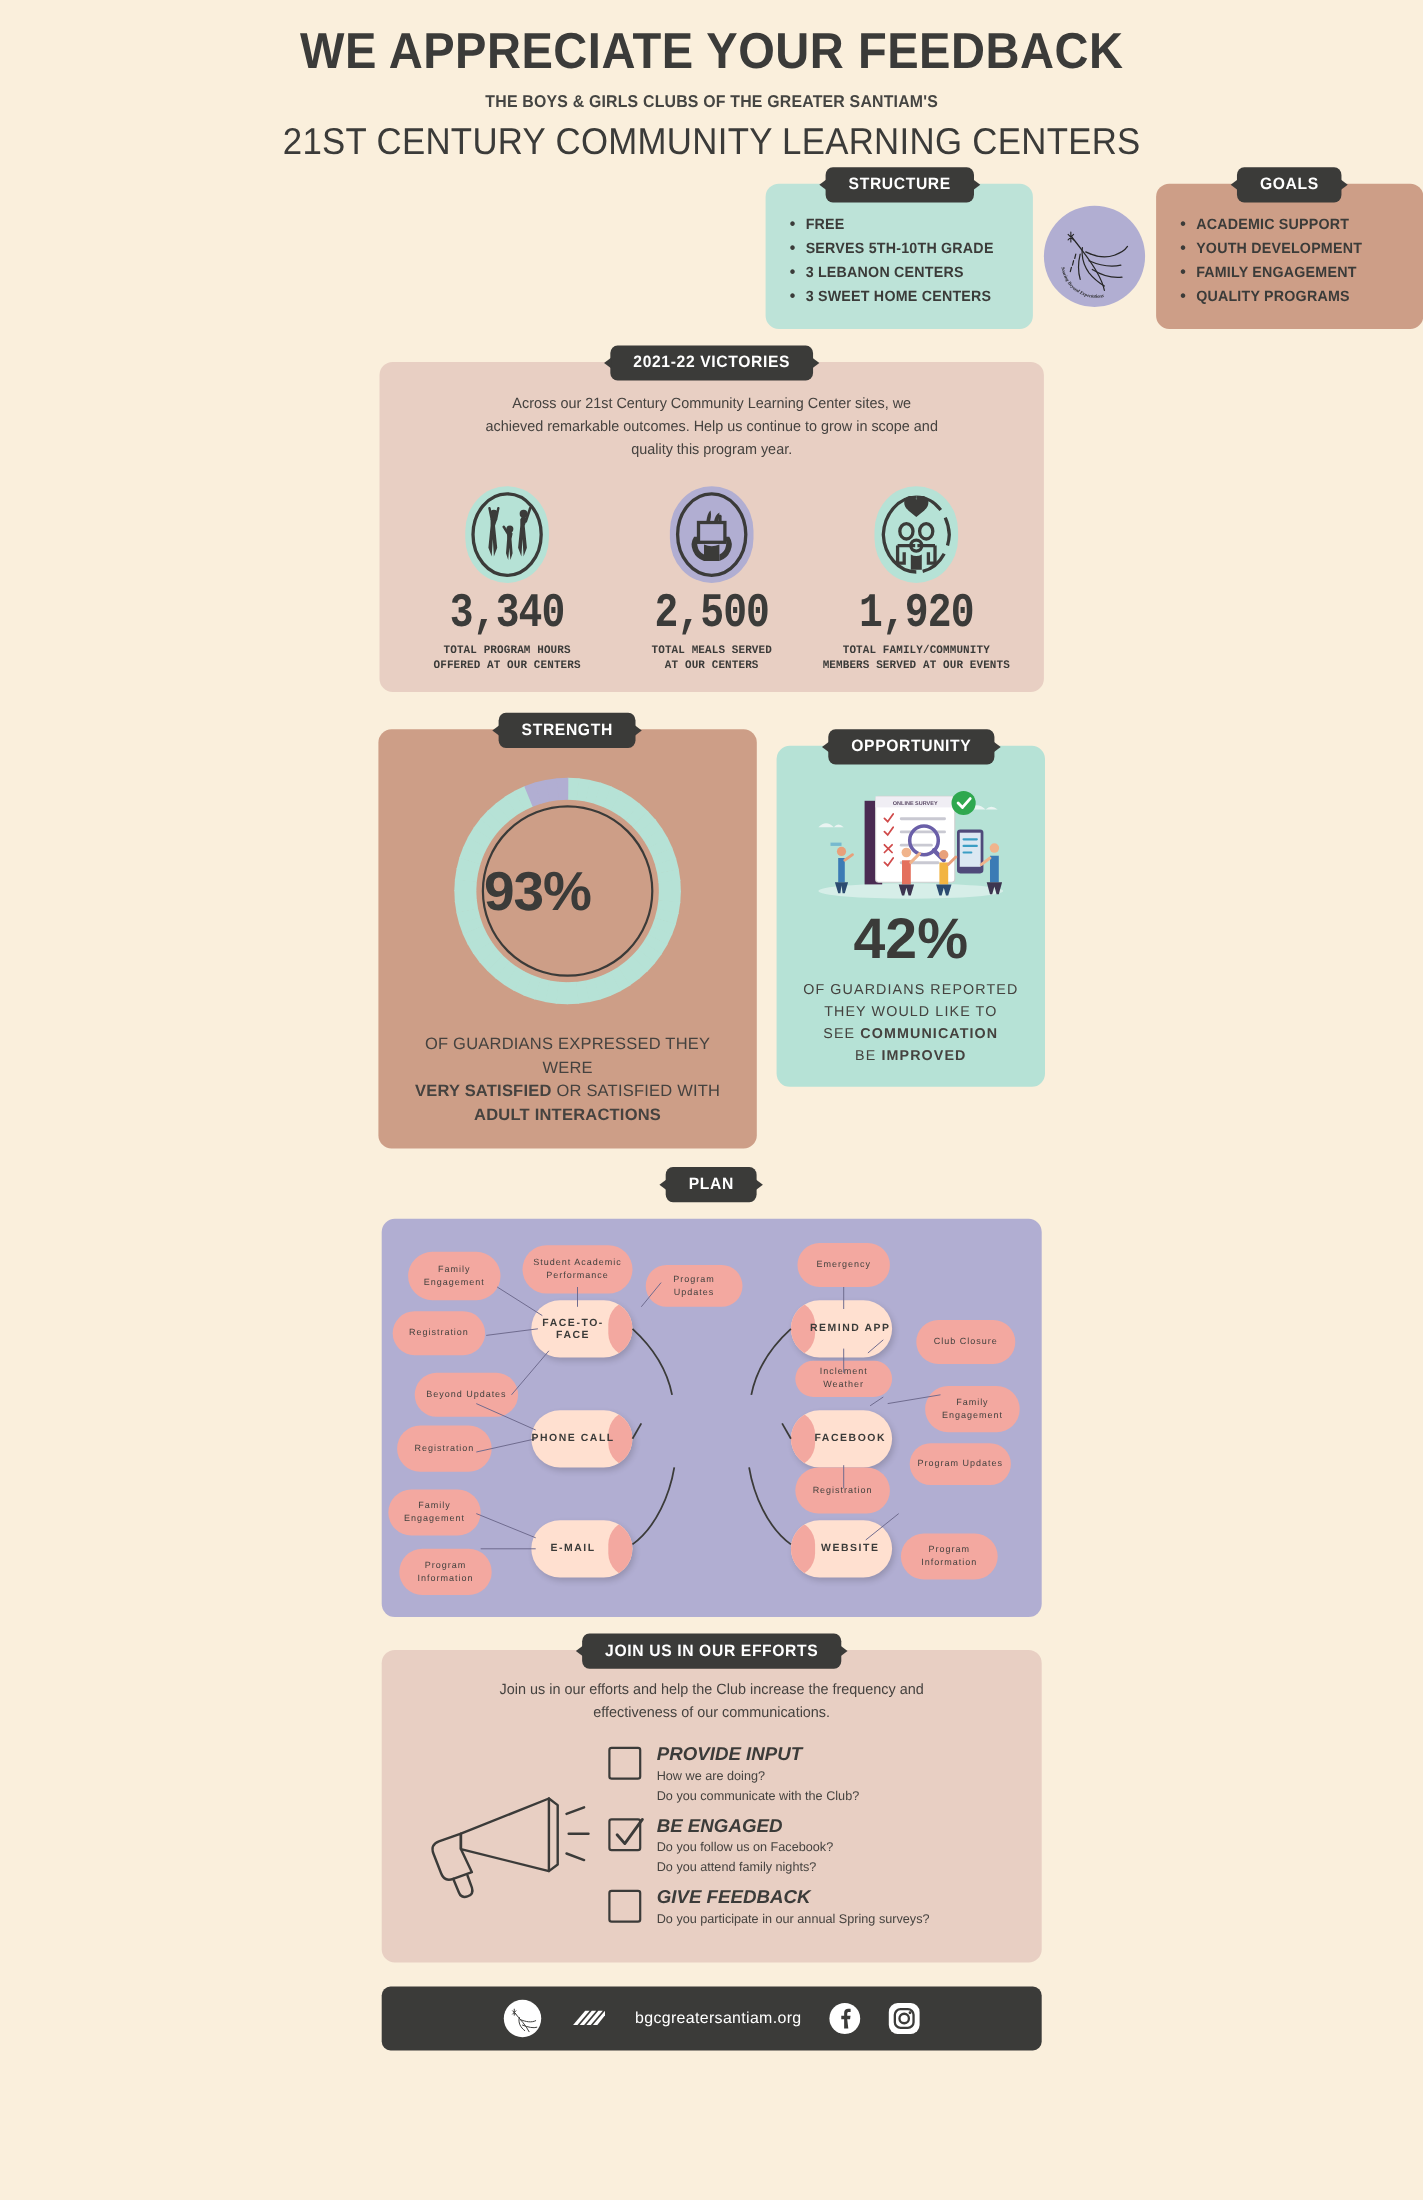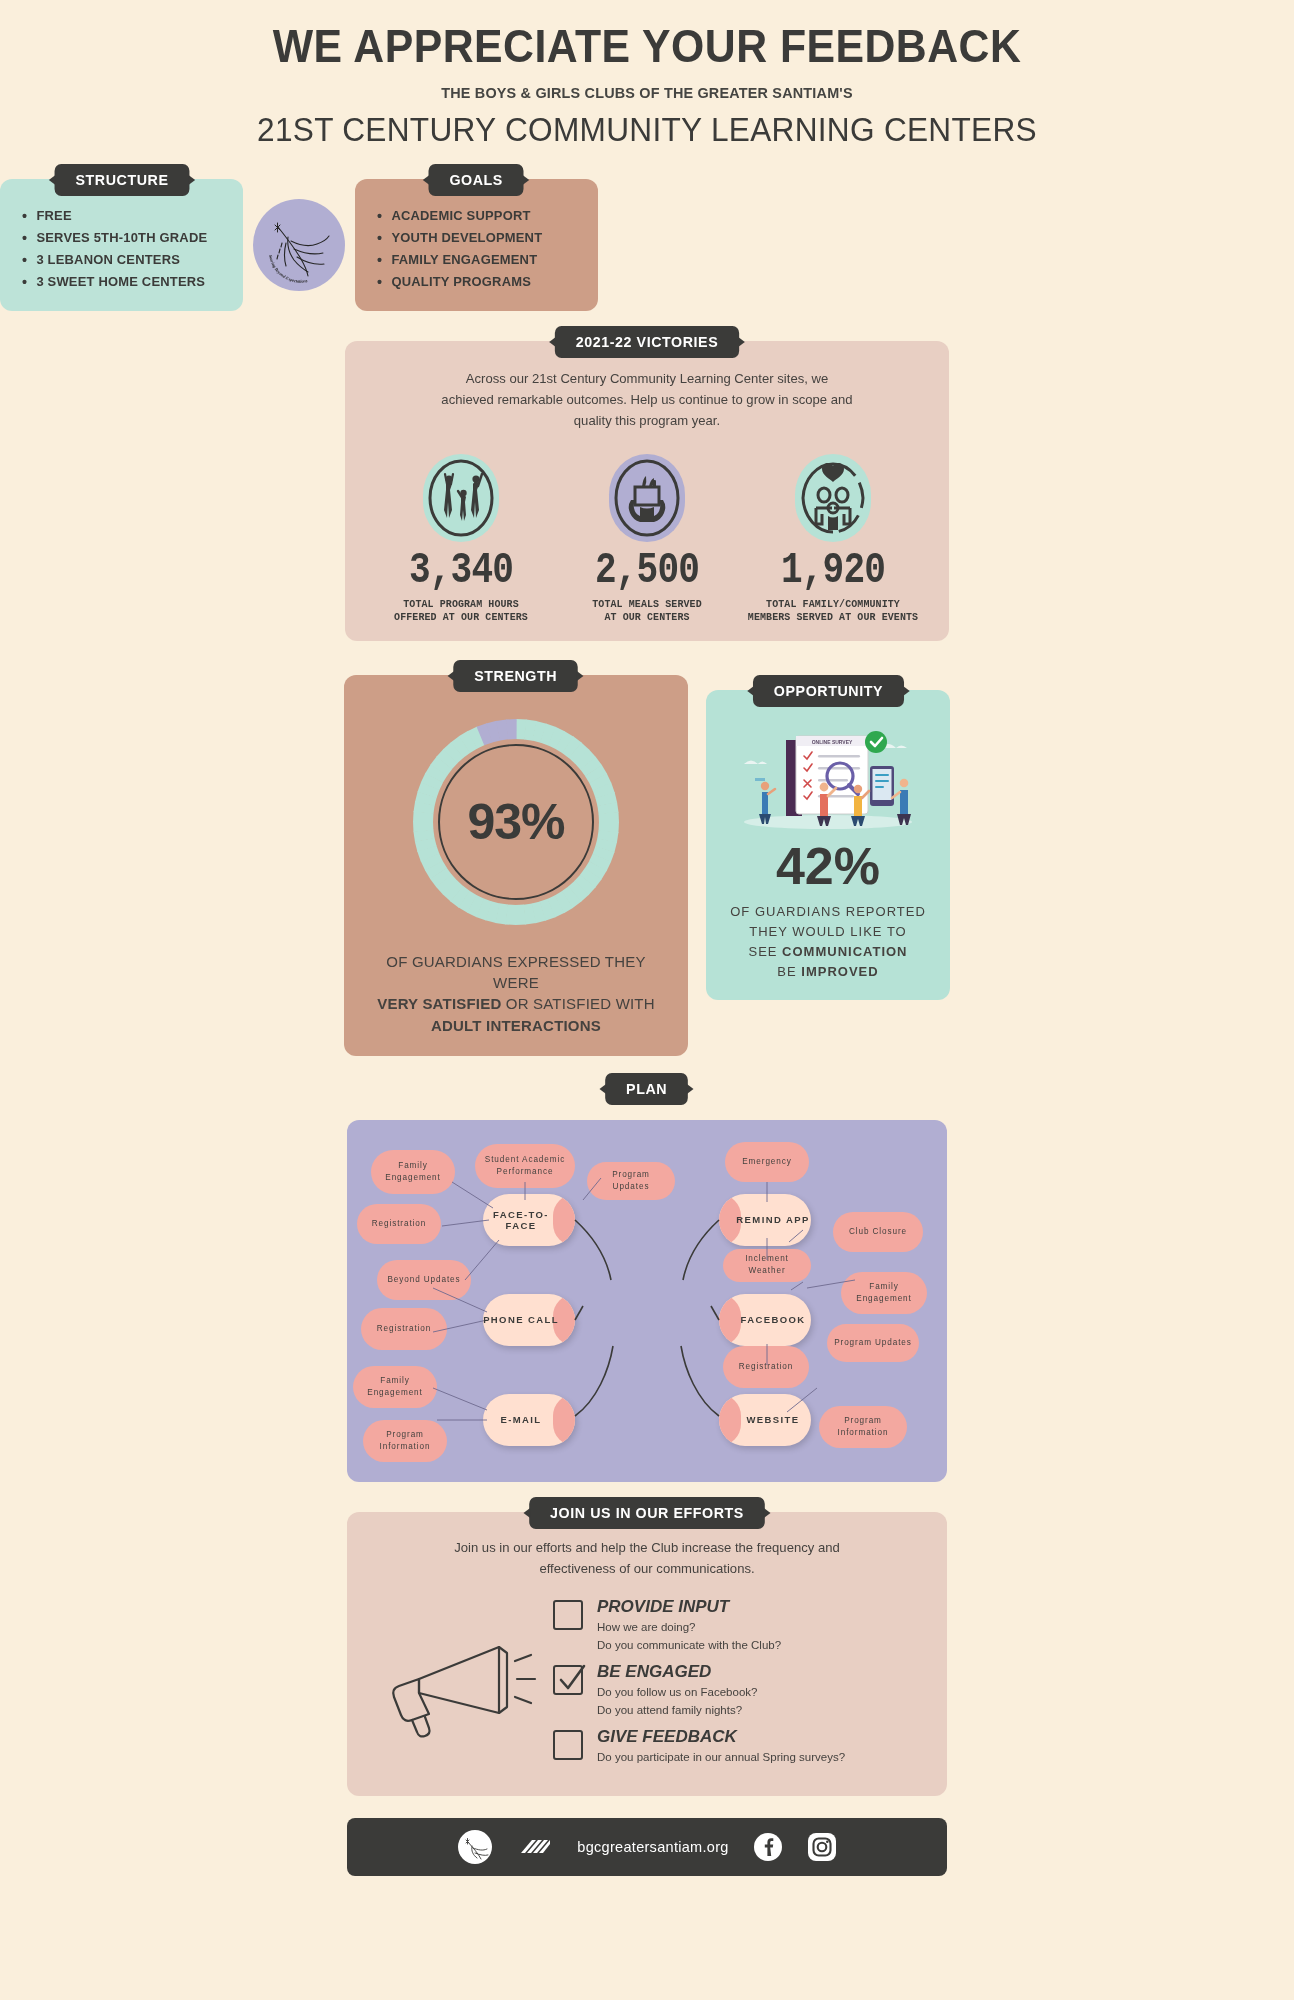--- a/index.html
+++ b/index.html
@@ -44,22 +44,22 @@
   .ribbon::before, .ribbon::after {
     content:""; position:absolute; top: 50%; margin-top: -5px;
     width: 0; height: 0; border-top: 5px solid transparent;
     border-bottom: 5px solid transparent;
   }
   .ribbon::before { left: -6px; border-right: 7px solid #3b3b39; }
   .ribbon::after  { right: -6px; border-left: 7px solid #3b3b39; }
 
   
   .sg-row {
-    display: flex; justify-content: flex-start; align-items: flex-start;
-    gap: 0; margin-top: 30px; position: relative;
+    display: flex; justify-content: flex-end; align-items: flex-start;
+    gap: 0; margin-top: 18px; position: relative;
   }
   .card { border-radius: 12px; position: relative; }
   .card-structure {
     width: 243px; background: #bde3d8; padding: 26px 16px 18px 22px;
     min-height: 118px; margin-left: 0;
   }
   .card-goals {
     width: 243px; background: #cd9e87; padding: 26px 16px 18px 22px;
     min-height: 118px;
   }
@@ -109,21 +109,21 @@
     padding: 34px 18px 20px; text-align: center; position: relative;
   }
   .opportunity {
     width: 244px; background: #b6e2d6; border-radius: 12px;
     padding: 22px 14px 18px; text-align: center; position: relative;
   }
   .donut-wrap { width: 210px; height: 210px; margin: 8px auto 0; position: relative; }
   .donut-inner {
     position: absolute; left: 27px; top: 27px; width: 156px; height: 156px;
     border: 2.5px solid #3b3b39; border-radius: 50%;
-    display: flex; align-items: center; justify-content: center;
+    display: flex; align-items: center; 
   }
   .donut-pct { font-size: 50px; font-weight: 700; color: #3b3b39; letter-spacing: -1px; }
   .strength-cap {
     font-size: 15px; line-height: 1.42; color: #45423f; margin-top: 24px;
     letter-spacing: .2px;
   }
   .strength-cap b { font-weight: 700; }
 
   .opp-illus { width: 200px; height: 116px; margin: 6px auto 0; position: relative; }
   .opp-pct { font-size: 52px; font-weight: 700; color: #3b3b39; line-height: 1; margin-top: 6px; }

